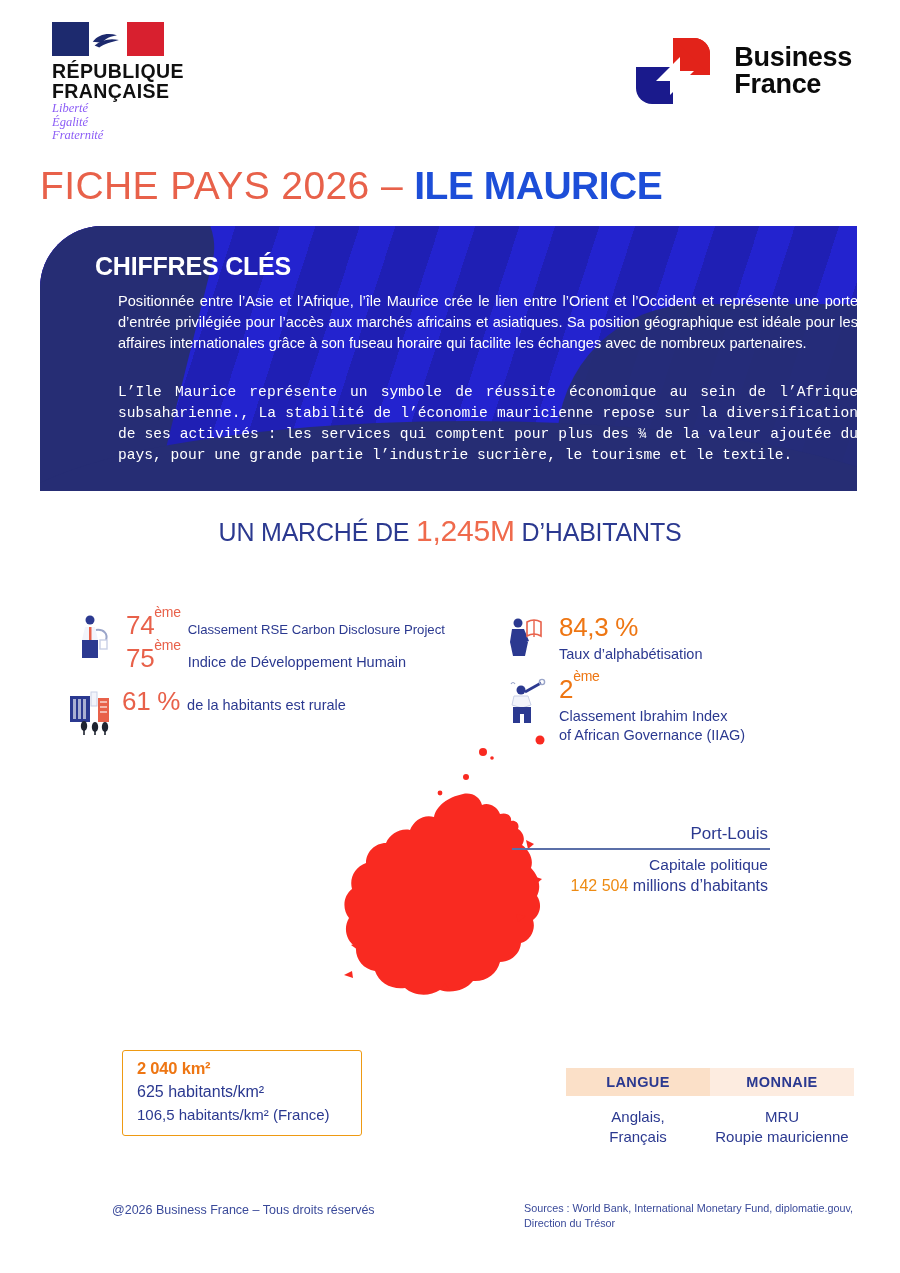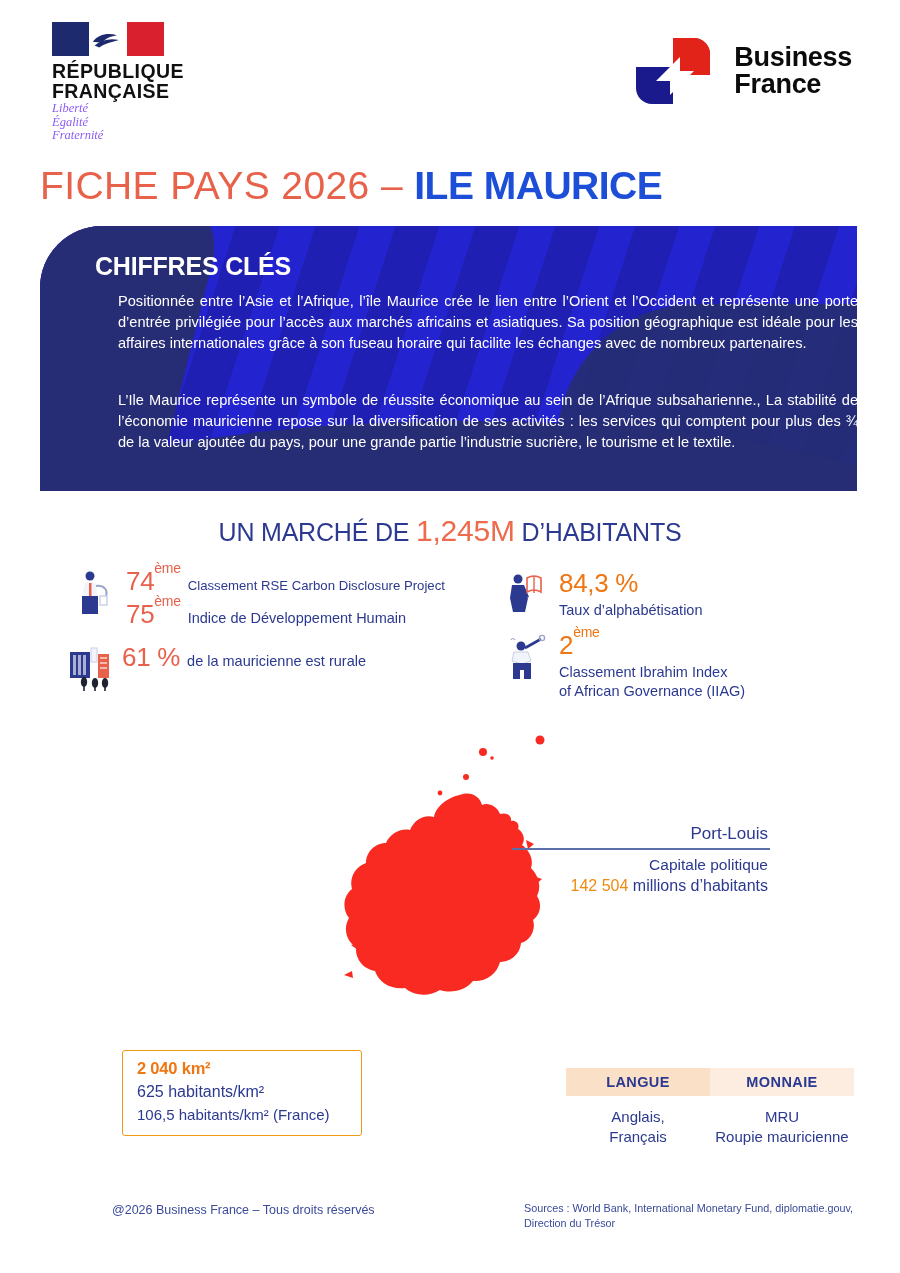--- a/index.html
+++ b/index.html
@@ -45,30 +45,30 @@
   .banner .wave-right{position:absolute;right:-40px;top:78px;width:340px;height:250px;
     background:#262d74;border-radius:150px 0 0 120px;opacity:.95;}
   .banner .wave-bottom{position:absolute;left:-5%;bottom:-140px;width:115%;height:210px;
     background:#262d74;border-radius:50% 50% 0 0;}
   .banner-inner{position:absolute;inset:0;}
   .banner h2{position:absolute;left:55px;top:26px;margin:0;color:#fff;font-size:25px;
     font-weight:bold;letter-spacing:-.2px;}
   .banner p{position:absolute;color:#fff;font-size:14.6px;line-height:21px;margin:0;
     text-align:justify;}
   .banner p.p1{left:78px;top:65px;width:740px;}
-  .banner p.p2{left:78px;top:164px;width:740px;}
+  .banner p.p2{left:78px;top:156px;width:740px;font-family:Liberation Mono, monospace;}
 
   
   .market{position:absolute;top:514px;left:0;width:900px;text-align:center;
     font-size:25px;font-weight:normal;letter-spacing:-.2px;}
   .market .navy{color:#2b3990;}
   .market .big{color:#ef6a4c;font-size:30px;}
 
   
-  .stat-grp{position:absolute;display:flex;gap:10px;}
+  .stat-grp{position:absolute;display:flex;gap:10px;margin-top:44px;}
   .stat-icon{width:44px;flex:0 0 44px;position:relative;}
   .stat-rows{flex:1;}
   .stat-row{display:flex;align-items:baseline;gap:7px;margin-bottom:2px;white-space:nowrap;}
   .val-coral{color:#e8614a;font-size:26px;font-weight:normal;letter-spacing:-.3px;}
   .val-coral sup{font-size:14px;top:-.55em;position:relative;}
   .val-orange{color:#ee7613;font-size:26px;letter-spacing:-.3px;}
   .lbl{color:#2b3990;font-size:14.5px;}
   .lbl-sm{color:#2b3990;font-size:13.2px;}
   .lbl-blk{color:#2b3990;font-size:14.5px;line-height:19px;}
 
@@ -218,21 +218,21 @@
           <ellipse cx="27" cy="41" rx="3.2" ry="5"></ellipse>
             <rect x="26.2" y="44" width="1.6" height="5"></rect>
           <ellipse cx="37" cy="41" rx="3.2" ry="5"></ellipse>
             <rect x="36.2" y="44" width="1.6" height="5"></rect>
         </g>
       </svg>
     </div>
     <div class="stat-rows">
       <div class="stat-row">
         <span class="val-coral">61 %</span>
-        <span class="lbl">de la mauricienne est rurale</span>
+        <span class="lbl">de la habitants est rurale</span>
       </div>
     </div>
   </div>
 
   <div class="stat-grp" id="grp-lit">
     <div class="stat-icon">
       <svg viewBox="0 0 48 52" width="48" height="52">
         <circle cx="13" cy="11" r="4.5" fill="#2b3990"></circle>
         <path d="M7 17 h12 l5 12 -7 3 -12 -2 z" fill="#2b3990"></path>
         <path d="M5 30 h18 l-3 14 h-12 z" fill="#2b3990"></path>

